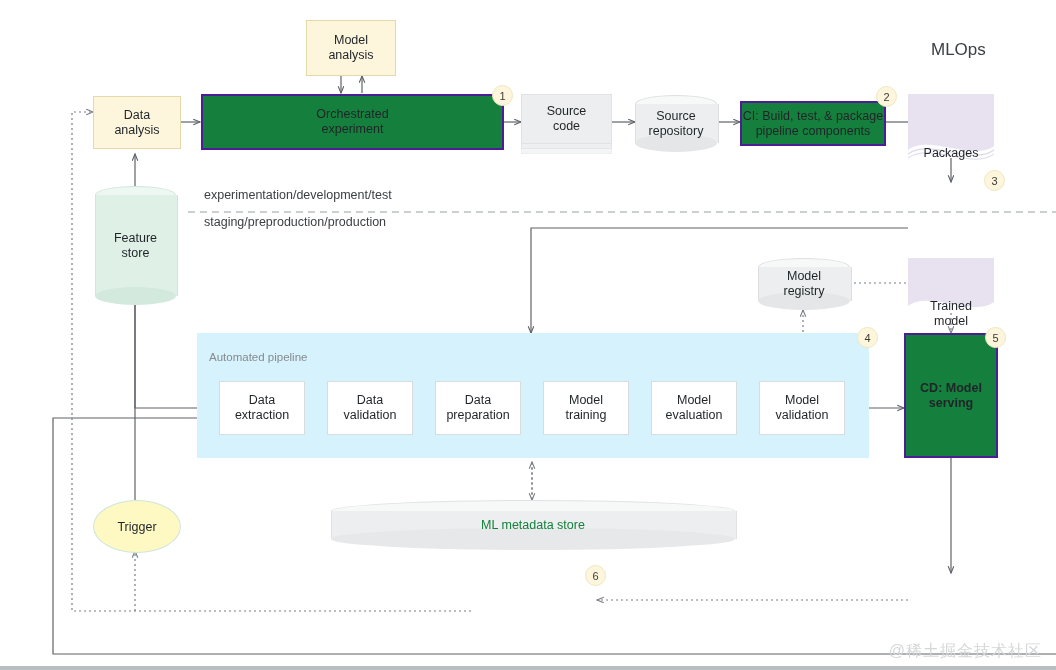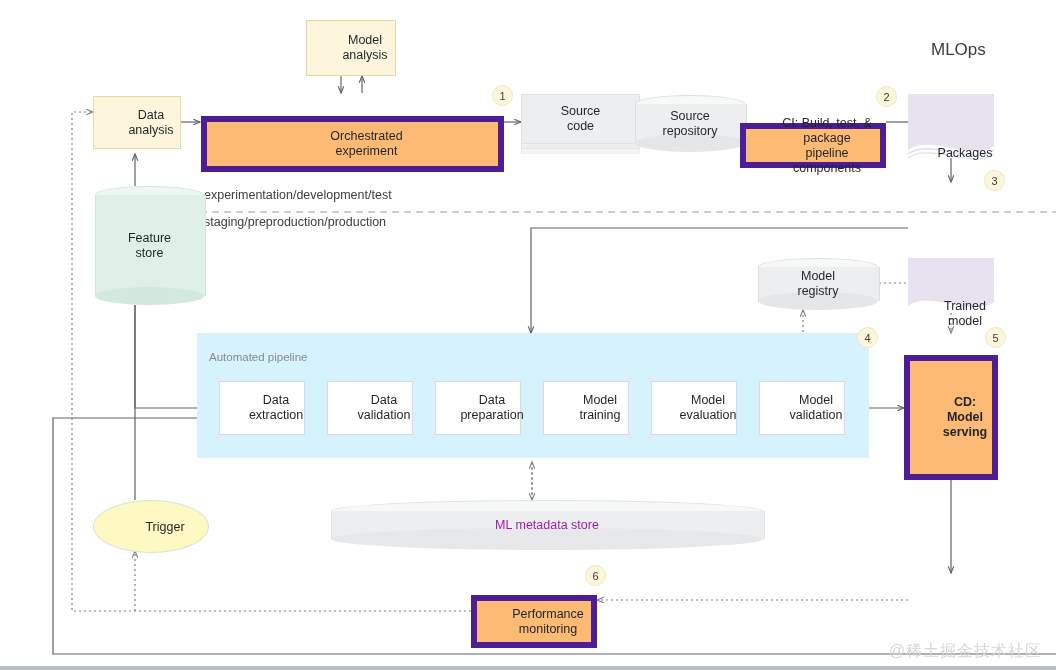--- a/index.html
+++ b/index.html
@@ -6,21 +6,21 @@
   body{font-family:"Liberation Sans","DejaVu Sans",sans-serif;}
   #canvas{position:relative;width:1056px;height:670px;background:#fff;overflow:hidden;}
 
   .node{position:absolute;box-sizing:border-box;display:flex;align-items:center;
         justify-content:center;text-align:center;color:#1f2428;font-size:12.5px;
         line-height:15px;}
   .node span{display:block;}
 
   
   .f-cream{background:#fdf6dd;border:1px solid #e4d9a8;}
-  .f-blue{background:#fdba74;border:6px solid #4c1d95;margin-top:22px;}
+  .f-blue{background:#15803d;border:2px solid #4c1d95;}
   .f-pink{background:#fbdfe6;}
   .f-mint{background:#fef9c3;border:1px solid #cfe6da;}
   .f-pipeline{background:#d6f2fd;}
 
   .rounded{border-radius:14px;}
 
   
   .stackdoc{position:absolute;}
   .stackdoc .sheet{position:absolute;left:0;right:0;height:100%;
        background:#eceeef;border:1px solid #e0e2e3;box-sizing:border-box;}
@@ -50,21 +50,21 @@
 
   
   .disk{position:absolute;}
   .disk .dbody{position:absolute;left:0;top:11px;width:100%;height:calc(100% - 22px);
        background:#eceeef;border-left:1px solid #e0e2e3;border-right:1px solid #e0e2e3;}
   .disk .dtop{position:absolute;left:0;top:0;width:100%;height:22px;border-radius:50%;
        background:#f7f8f8;border:1px solid #e0e2e3;box-sizing:border-box;}
   .disk .dbot{position:absolute;left:0;bottom:0;width:100%;height:22px;border-radius:50%;
        background:#e6e8e9;}
   .disk .lbl{position:absolute;inset:0;display:flex;align-items:center;
-       justify-content:center;font-size:12.5px;color:#a21caf;z-index:6;}
+       justify-content:center;font-size:12.5px;color:#15803d;z-index:6;}
 
   
   .ellipse{position:absolute;border-radius:50%;display:flex;align-items:center;
        justify-content:center;font-size:12.5px;color:#1f2428;}
 
   
   .wavedoc{position:absolute;}
   .wavedoc .wlabel{position:absolute;top:0;left:0;right:0;height:100%;
        display:flex;align-items:center;justify-content:center;text-align:center;
        font-size:12.5px;line-height:15px;color:#1f2428;z-index:6;margin-top:32px;}
@@ -77,21 +77,21 @@
 
   
   .tlabel{position:absolute;font-size:12.5px;color:#3c4043;white-space:nowrap;}
   .tlabel.small{font-size:11.5px;color:#868b8e;}
   .tlabel.title{font-size:17px;color:#3c4043;}
 
   
   #wires{position:absolute;left:0;top:0;width:1056px;height:670px;
          pointer-events:none;z-index:2;}
   .pipeline-band{z-index:1;}
-  .node,.cyl,.disk,.stackdoc,.ellipse,.wavedoc{z-index:10;padding-left:28px;}
+  .node,.cyl,.disk,.stackdoc,.ellipse,.wavedoc{z-index:10;}
 
   .watermark{position:absolute;right:14px;bottom:8px;font-size:16px;color:#d4d6d8;
        letter-spacing:1px;z-index:30;}
   .bottombar{position:absolute;left:0;bottom:0;width:1056px;height:4px;
        background:#b9bec1;z-index:35;}
 </style>
 </head>
 <body>
 
 <div id="canvas">
@@ -291,24 +291,20 @@
     <div class="dbot"></div>
     <div class="lbl">
         <span>ML metadata store</span>
       </div>
   </div>
 
   <div class="ellipse f-mint" style="left:93px;top:500px;width:86px;height:51px;">
     <span>Trigger</span>
   </div>
 
-  <div class="node f-blue" style="left:471px;top:573px;width:126px;height:53px;">
-    <span style="white-space:pre-line;">Performance
-monitoring</span>
-  </div>
 
 
   <div class="tlabel title" style="left:931px;top:40px;">MLOps</div>
   <div class="tlabel" style="left:204px;top:188px;">experimentation/development/test</div>
   <div class="tlabel" style="left:204px;top:215px;">staging/preproduction/production</div>
 
   <div class="badge" style="left:492px;top:85px;">1</div>
   <div class="badge" style="left:876px;top:86px;">2</div>
   <div class="badge" style="left:984px;top:170px;">3</div>
   <div class="badge" style="left:857px;top:327px;">4</div>

